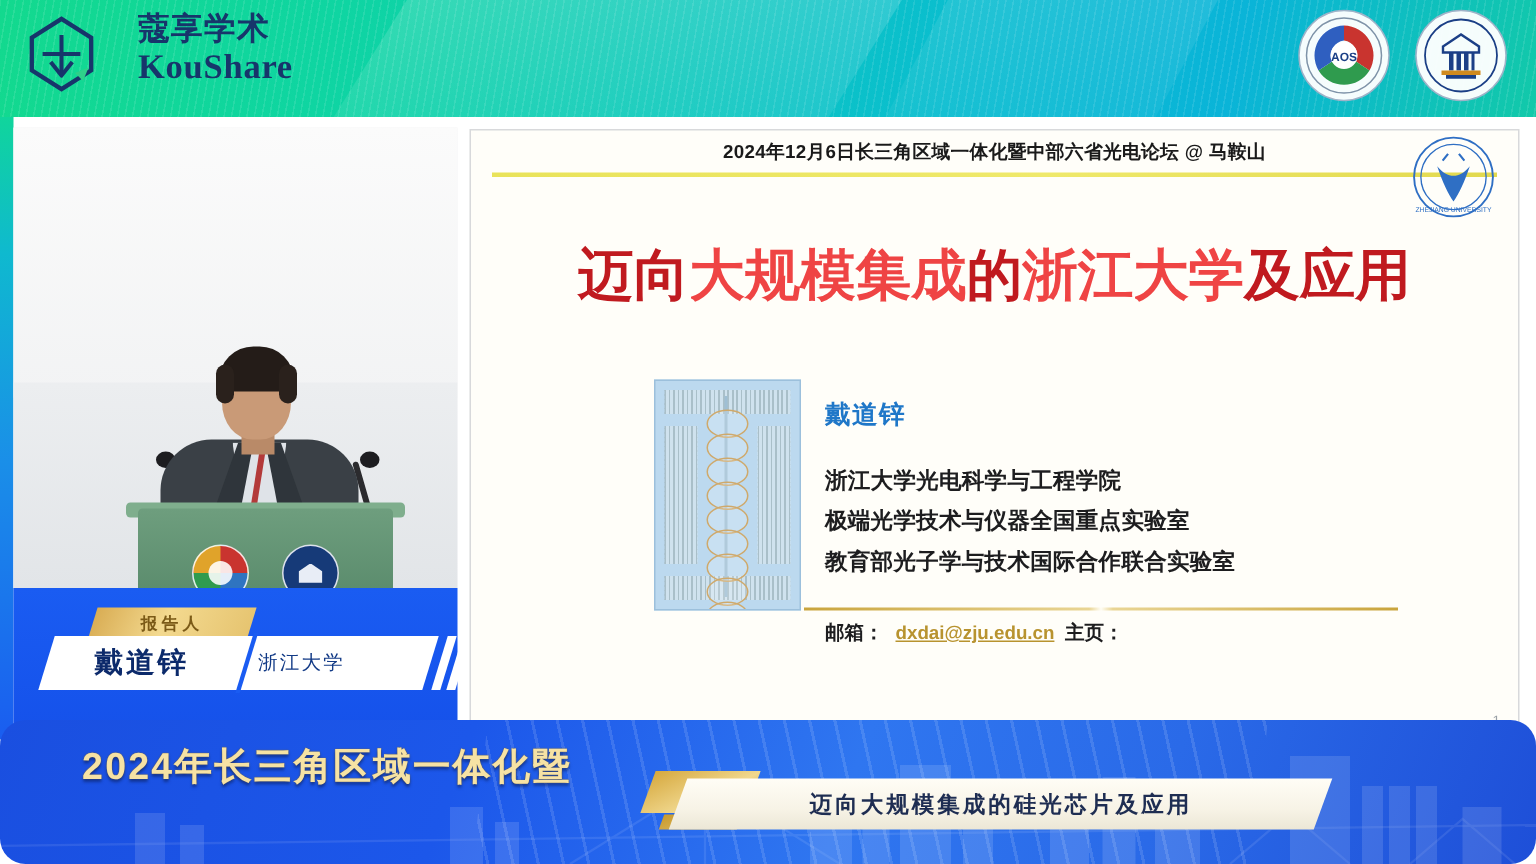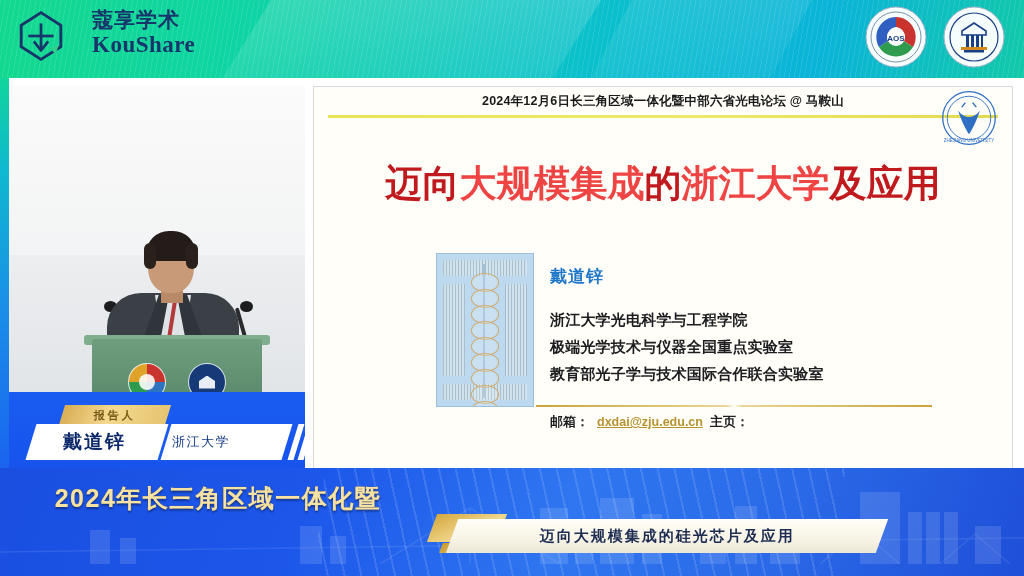--- a/index.html
+++ b/index.html
@@ -158,22 +158,23 @@
     background:linear-gradient(90deg,#c9a43c,#e9d594 48%,#fffdf4 50%,#e9d594 52%,#c9a43c);
   }
   .contact{position:absolute;left:236px;top:326px;display:flex;flex-direction:row;gap:7px;}
   .c-row{display:flex;align-items:baseline;gap:8px;}
   .c-label{font-size:13px;font-weight:700;color:#1d1d1f;white-space:nowrap;}
   .c-value{font-size:12.5px;font-weight:700;color:#b8932f;text-decoration:underline;white-space:nowrap;text-align:right;}
   .page-no{position:absolute;right:12px;bottom:6px;font-size:9px;color:#9aa0a6;}
 
   
   .footer{
-    position:absolute;left:0;bottom:0;width:1024px;height:108px;overflow:hidden;
+    position:absolute;left:0;bottom:0;width:1024px;height:96px;overflow:hidden;
     background:linear-gradient(110deg,#1a4fe0 0%,#1c57ea 30%,#2f76f0 55%,#2a6ae8 75%,#1e4fd8 100%);
+    border-radius:17px;
   }
   .f-city{position:absolute;inset:0;opacity:.42;}
   .f-rays{
     position:absolute;left:320px;top:-20px;width:520px;height:140px;
     background:repeating-linear-gradient(72deg,rgba(255,255,255,.12) 0 2px,rgba(255,255,255,0) 2px 16px);
     transform:skewX(-6deg);
   }
   .f-title{
     position:absolute;left:18px;top:14px;width:400px;text-align:center;
     display:flex;flex-direction:column;gap:5px;

